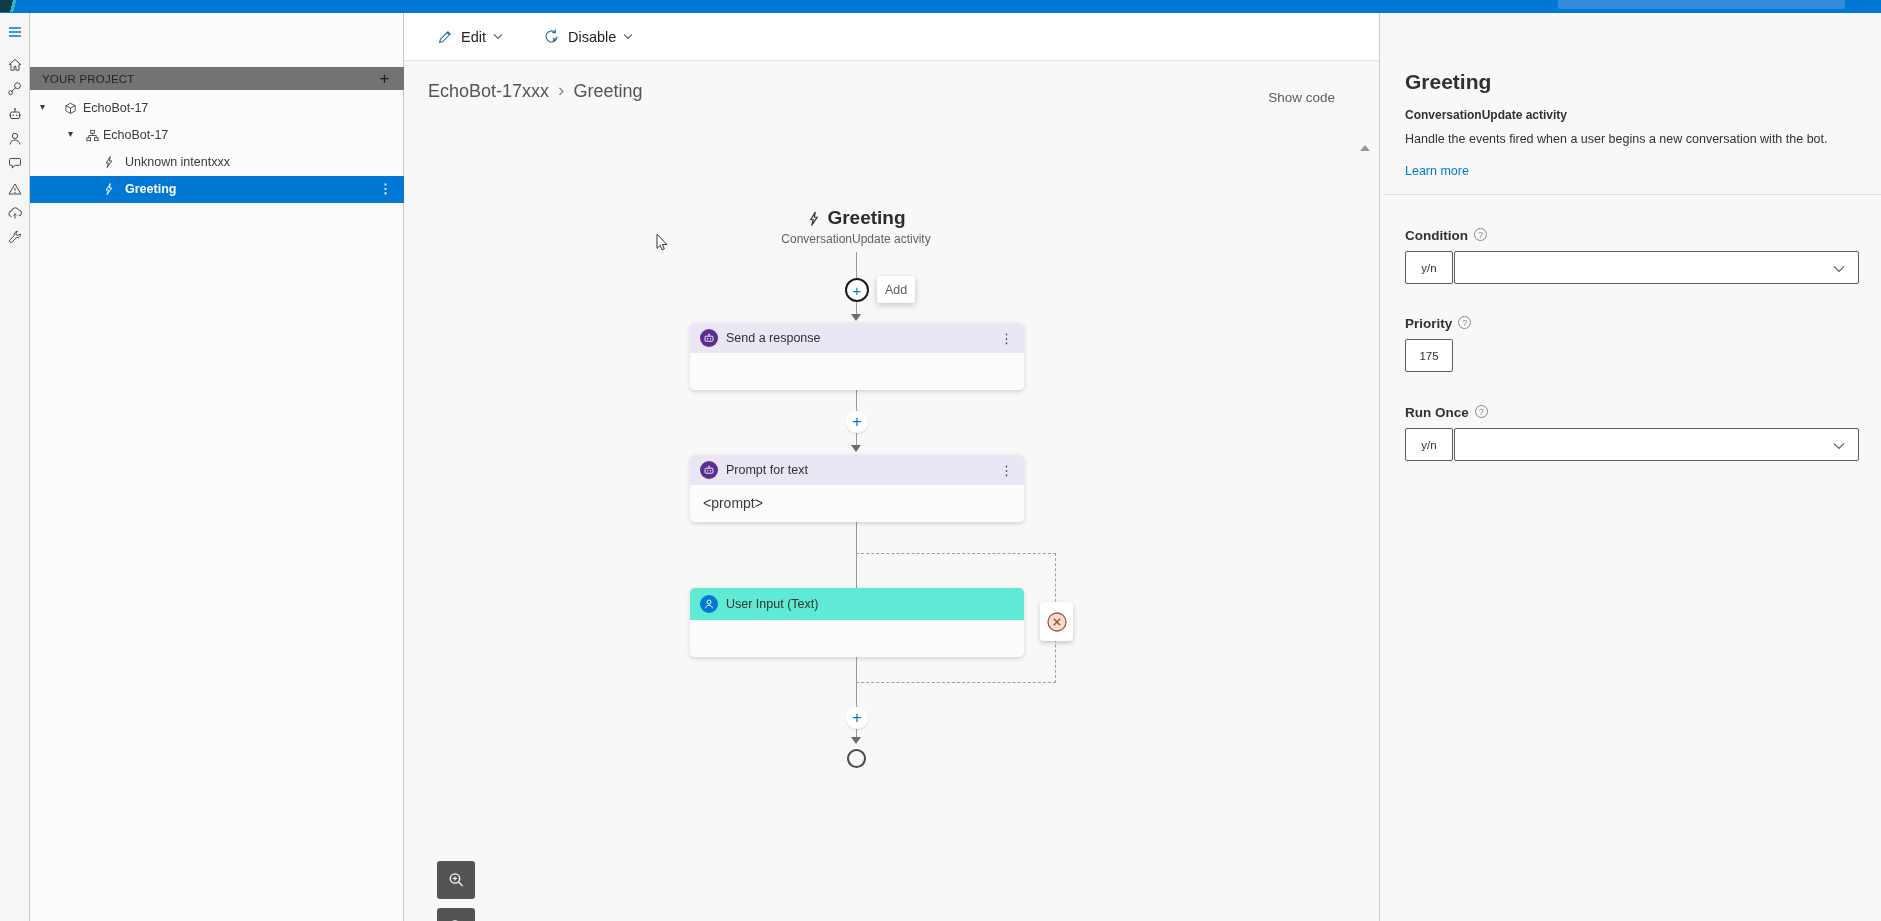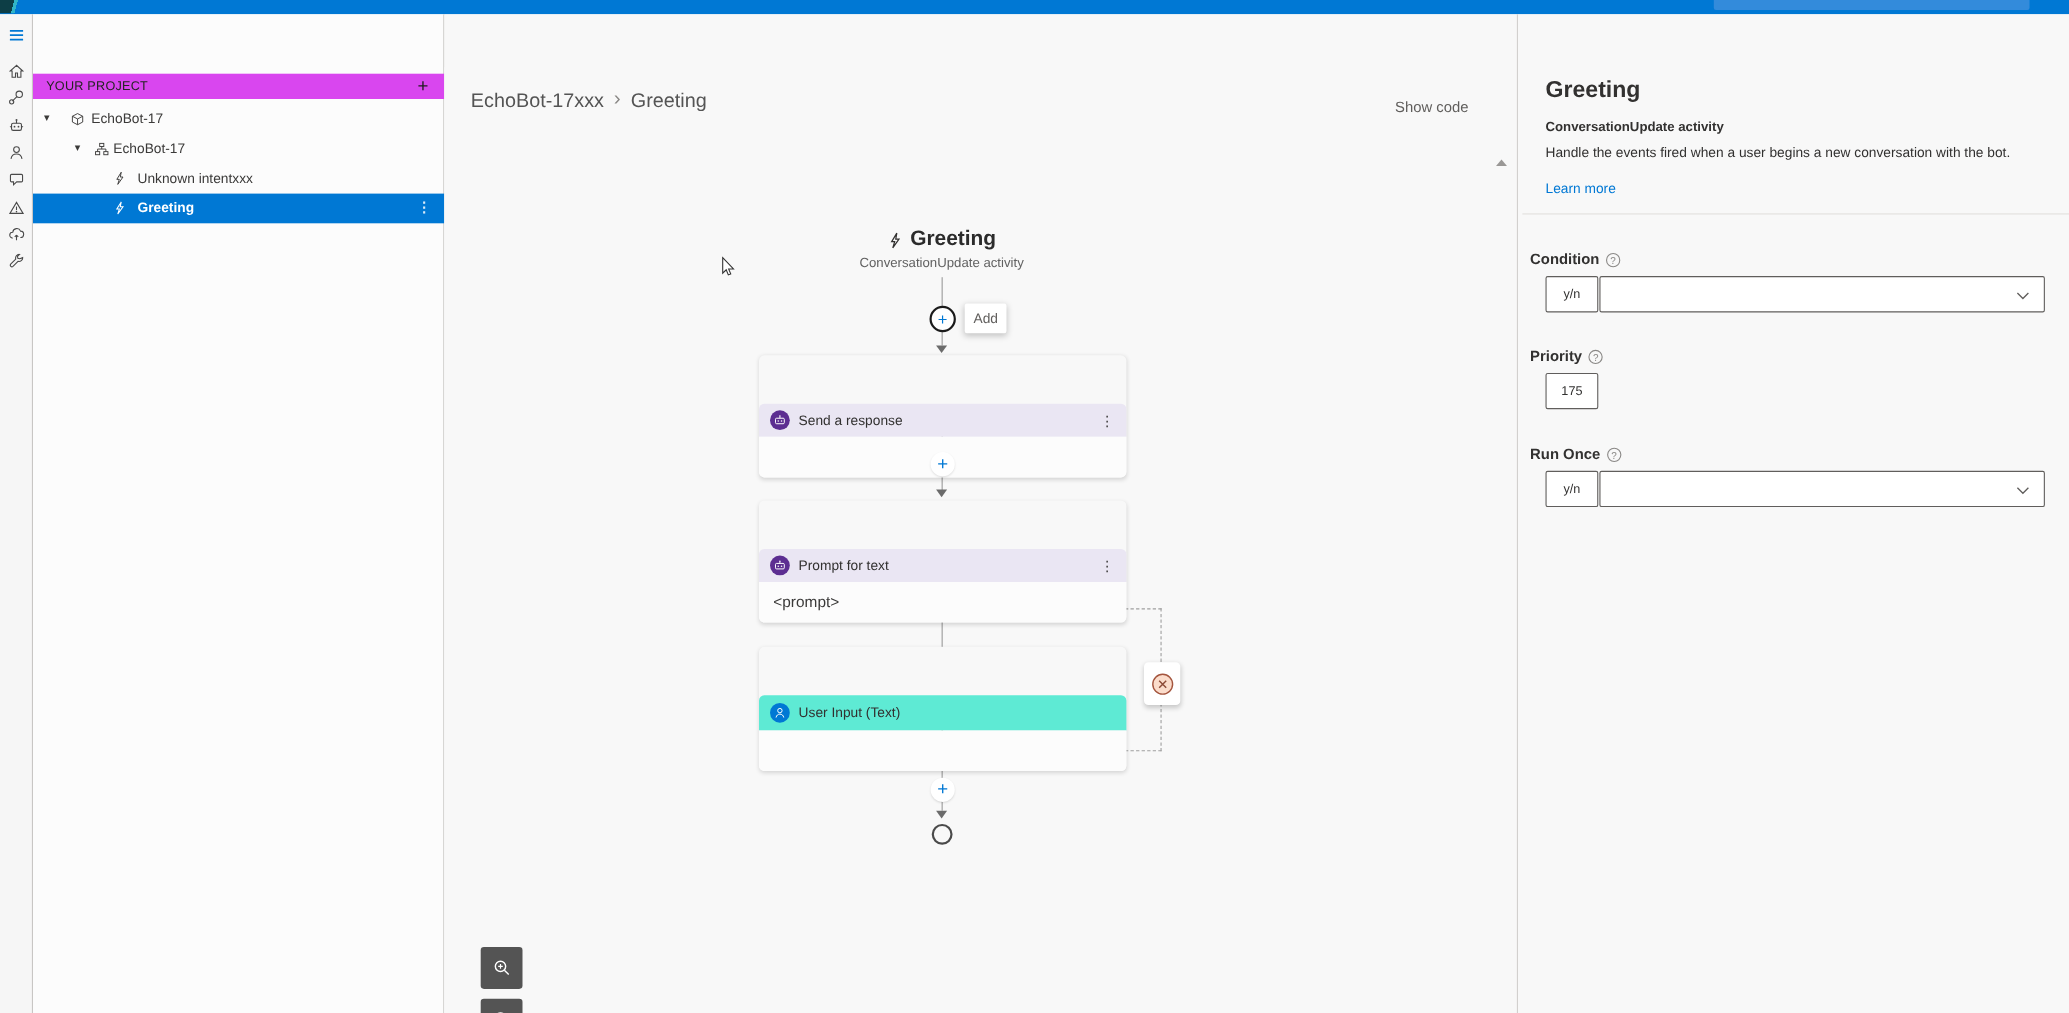--- a/index.html
+++ b/index.html
@@ -20,21 +20,21 @@
   .rail-btn { position:absolute; left:6px; width:18px; height:18px; display:flex;
     align-items:center; justify-content:center; cursor:pointer; }
 
   
   #projpanel { position:absolute; left:30px; top:13px; width:374px; height:908px;
     background:#FCFCFC; border-right:1px solid #C8C6C4; }
   #filter-row { position:absolute; left:0; top:8px; width:374px; height:30px; display:flex; align-items:center; }
   #filter-row svg { margin-left:18px; }
   #filter-input { border:none; outline:none; background:transparent; margin-left:9px;
     font-family:"Liberation Sans",sans-serif; font-size:13.5px; color:#605E5C; width:250px; }
-  #proj-header { position:absolute; left:0; top:54px; width:374px; height:23px; background:#d946ef;
+  #proj-header { position:absolute; left:0; top:54px; width:374px; height:23px; background:#737373;
     display:flex; align-items:center; }
   #proj-header .hdr-label { font-size:11.5px; color:#252423; margin-left:12px; letter-spacing:.2px; }
   #proj-add { position:absolute; right:8px; top:0; width:23px; height:23px; font-size:17px; font-weight:300;
     color:#1b1b1b; display:flex; align-items:center; justify-content:center; cursor:pointer; }
   .tree-row { position:absolute; left:0; width:374px; height:27px; font-size:12.5px; color:#3B3A39;
     cursor:pointer; }
   .tree-row .expand { position:absolute; top:6px; font-size:10px; color:#3B3A39; }
   .tree-row .ticon { position:absolute; top:6px; }
   .tree-row .tlabel { position:absolute; top:6px; }
   .tree-row.selected { background:#0078D4; color:#fff; font-weight:bold; }
@@ -62,21 +62,21 @@
   #trigger-title { font-size:19px; font-weight:bold; color:#2b2b2b; margin-left:6px; }
   #trigger-subtitle { font-size:12px; color:#616161; margin-top:3px; }
   #add-circle { position:absolute; left:441px; top:217px; width:24px; height:24px; background:#fff;
     border:2px solid #1b1b1b; border-radius:50%; display:flex; align-items:center; justify-content:center;
     font-size:15px; color:#0078D4; cursor:pointer; z-index:3; }
   #add-tooltip { position:absolute; left:473px; top:215px; min-width:38px; height:27px; background:#fff;
     border-radius:2px; box-shadow:0 2px 6px rgba(0,0,0,.22); display:flex; align-items:center;
     justify-content:center; font-size:12.5px; color:#605E5C; padding:0 8px; z-index:3; }
   .node { position:absolute; left:286px; width:334px; border-radius:5px;
     box-shadow:0 1.5px 4px rgba(0,0,0,.14); cursor:pointer; z-index:2; }
-  .node-hd { height:30px; display:flex; align-items:center; border-radius:5px 5px 0 0;margin-top:44px; }
+  .node-hd { height:30px; display:flex; align-items:center; border-radius:5px 5px 0 0; }
   .node-hd.lav { background:#EAE6F3; }
   .node-hd.blu { background:#5eead4; height:32px; }
   .nicon { width:18px; height:18px; border-radius:50%; margin:0 8px 0 10px; display:flex;
     align-items:center; justify-content:center; flex:none; }
   .nicon.purple { background:#5C2E91; }
   .nicon.blue { background:#0078D4; }
   .ntitle { font-size:12.5px; color:#323130; flex:1; }
   .nmenu { font-size:13px; color:#3B3A39; padding:0 11px; }
   .node-bd { height:37px; background:#FCFCFC; border-radius:0 0 5px 5px;
     font-size:14px; color:#3B3A39; line-height:37px; padding-left:13px; }
@@ -95,22 +95,22 @@
   #cursor { position:absolute; left:250px; top:172px; z-index:5; pointer-events:none; }
 
   
   #props { position:absolute; left:1379px; top:13px; width:502px; height:908px; background:#F8F8F8;
     border-left:1px solid #D2D0CE; }
   #prop-title { position:absolute; left:25px; top:57px; font-size:21px; font-weight:bold; color:#323130; }
   #prop-subtitle { position:absolute; left:25px; top:95px; font-size:12px; font-weight:bold; color:#323130; }
   #prop-desc { position:absolute; left:25px; top:119px; font-size:12.5px; color:#323130; white-space:nowrap; }
   #prop-learn { position:absolute; left:25px; top:151px; font-size:12.5px; color:#0078D4; cursor:pointer; }
   #prop-divider { position:absolute; left:4px; top:181px; width:498px; height:1px; background:#E1DFDD; }
-  .flabel { position:absolute; left:11px; font-size:13.5px; font-weight:600; color:#323130;
-    display:flex; align-items:flex-end; }
+  .flabel { position:absolute; left:25px; font-size:13.5px; font-weight:600; color:#323130;
+    display:flex; align-items:flex-start; }
   .help { width:13px; height:13px; border:1px solid #8A8886; border-radius:50%; font-size:9px; color:#8A8886;
     display:inline-flex; align-items:center; justify-content:center; margin-left:6px; font-weight:normal; cursor:pointer; }
   .frow { position:absolute; left:25px; height:45px; display:flex; }
   .fprefix { width:48px; height:33px; border:1px solid #605E5C; border-radius:2px; background:#fff;
     font-size:11.5px; color:#323130; display:flex; align-items:center; justify-content:center; flex:none; }
   .fmain { width:405px; height:33px; border:1px solid #605E5C; border-radius:2px; background:#fff;
     margin-left:1px; display:flex; align-items:center; cursor:pointer; position:relative; }
   .fmain .chev { position:absolute; right:13px; top:13px; }
   .fmain input { border:none; outline:none; width:100%; height:100%; background:transparent; padding-left:13px;
     font-family:"Liberation Sans",sans-serif; font-size:13.5px; color:#323130; }
@@ -230,20 +230,41 @@
         <svg width="14" height="14" viewBox="0 0 16 16">
             <path d="M9.4 1.8 4.8 9.2h2.6L5.8 14.4l5.4-7.6H8.4z" fill="none" stroke="#FFFFFF" stroke-width="1.1"></path>
           </svg>
       </span>
       <span class="tlabel" style="left:95px">Greeting</span>
       <span class="more">⋮</span>
     </div>
   </div>
 
   <div id="main">
+    <div id="mtoolbar">
+      <div class="tb-item">
+        <svg width="16" height="16" viewBox="0 0 16 16">
+            <path d="m2.6 13.4.8-3.1 7.5-7.5 2.3 2.3-7.5 7.5zM10 3.7l2.3 2.3" fill="none" stroke="#2F6FA7" stroke-width="1.1"></path>
+          </svg>
+        <span class="tb-label">Edit</span>
+        <svg width="10" height="7" viewBox="0 0 10 7">
+            <path d="m1 1.3 4 4 4-4" fill="none" stroke="#605E5C" stroke-width="1.2"></path>
+          </svg>
+      </div>
+      <div class="tb-item" style="margin-left:40px">
+        <svg width="17" height="17" viewBox="0 0 17 17">
+            <path d="M14 8.5a5.5 5.5 0 1 1-1.7-4M12.3 1.6v3h-3" fill="none" stroke="#2F6FA7" stroke-width="1.2"></path>
+            <path d="m9.9 10.2 3 3m0-3-3 3" stroke="#2F6FA7" stroke-width="1.2"></path>
+          </svg>
+        <span class="tb-label">Disable</span>
+        <svg width="10" height="7" viewBox="0 0 10 7">
+            <path d="m1 1.3 4 4 4-4" fill="none" stroke="#605E5C" stroke-width="1.2"></path>
+          </svg>
+      </div>
+    </div>
 
     <div id="canvas">
       <div id="breadcrumb">
         <span>EchoBot-17xxx</span>
         <span class="sep">›</span>
         <span>Greeting</span>
       </div>
       <div id="show-code">Show code</div>
       <div id="scroll-up"></div>
 

